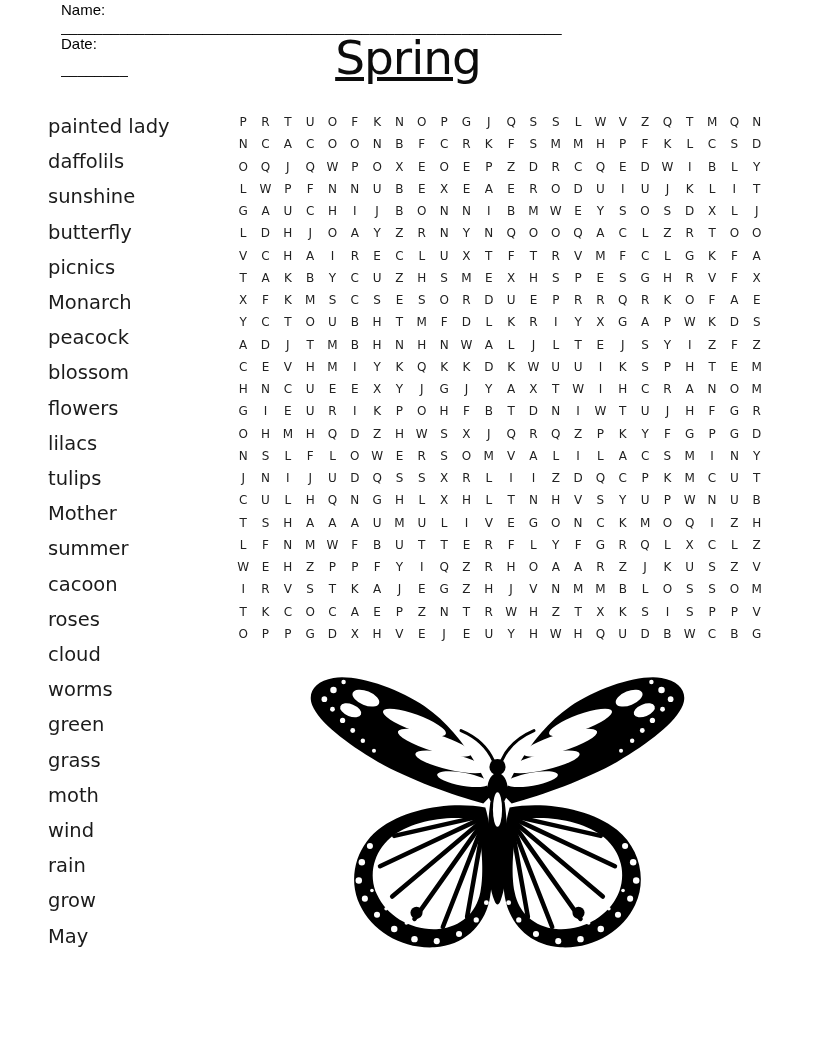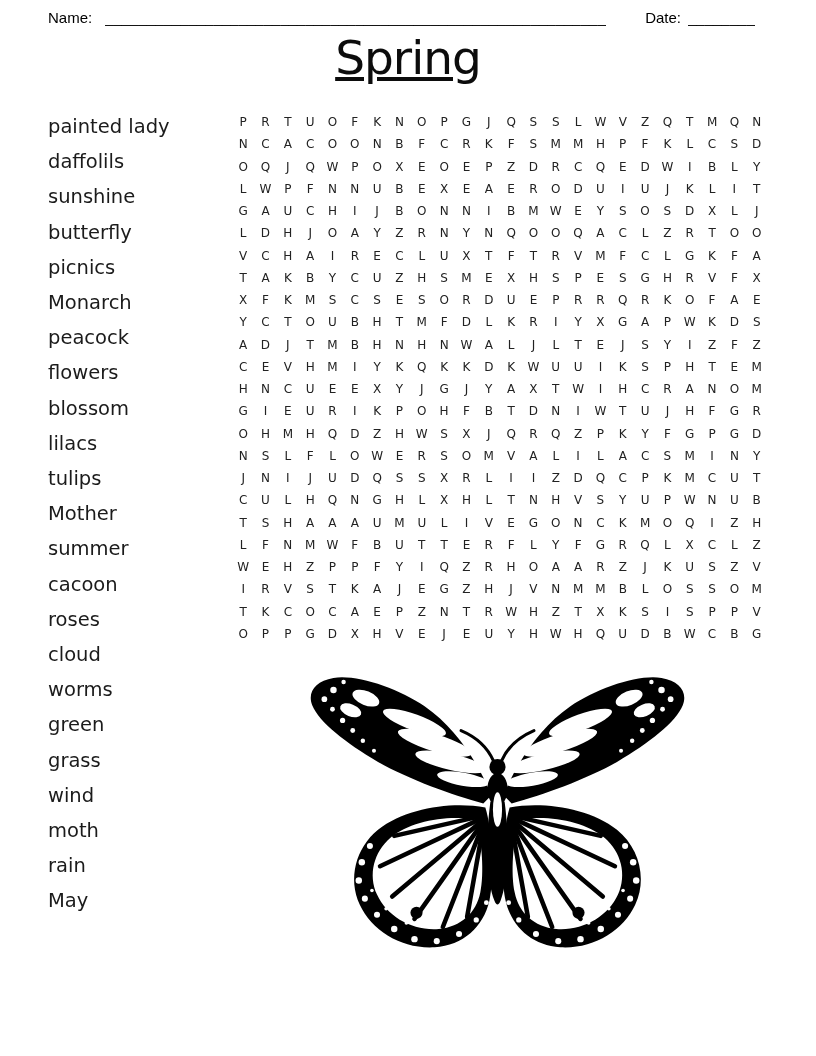--- a/index.html
+++ b/index.html
@@ -16,20 +16,21 @@
   
   .header-row {
     position: absolute;
     top: 1px; left: 48px; right: 58px;
     display: flex;
     align-items: baseline;
     font-family: "Liberation Sans", sans-serif;
     font-size: 15px;
     color: #000;
     white-space: nowrap;
+    flex-direction: column;
   }
   .underline {
     overflow: hidden;
     letter-spacing: 0;
     color: #000;
   }
   .name-underline { flex: 1 1 auto; margin: 0 10px 0 13px; }
   .date-underline { margin-left: 7px; width: 70px; margin-top: 8px; }
   
   .title {
@@ -96,35 +97,36 @@
   <div class="title">Spring</div>
 
   <div class="word-list">
       <div class="word">painted lady</div>
       <div class="word">daffolils</div>
       <div class="word">sunshine</div>
       <div class="word">butterfly</div>
       <div class="word">picnics</div>
       <div class="word">Monarch</div>
       <div class="word">peacock</div>
+      <div class="word">blossom</div>
       <div class="word">flowers</div>
-      <div class="word">blossom</div>
       <div class="word">lilacs</div>
       <div class="word">tulips</div>
       <div class="word">Mother</div>
       <div class="word">summer</div>
       <div class="word">cacoon</div>
       <div class="word">roses</div>
       <div class="word">cloud</div>
       <div class="word">worms</div>
       <div class="word">green</div>
       <div class="word">grass</div>
+      <div class="word">moth</div>
       <div class="word">wind</div>
-      <div class="word">moth</div>
       <div class="word">rain</div>
+      <div class="word">grow</div>
       <div class="word">May</div>
     </div>
 
   <div class="letter-grid">
       <div class="grid-row">
         <span class="grid-letter">P</span>
         <span class="grid-letter">R</span>
         <span class="grid-letter">T</span>
         <span class="grid-letter">U</span>
         <span class="grid-letter">O</span>

